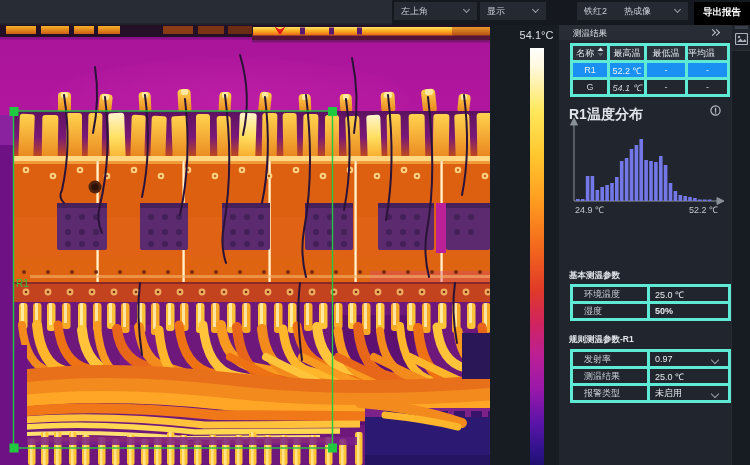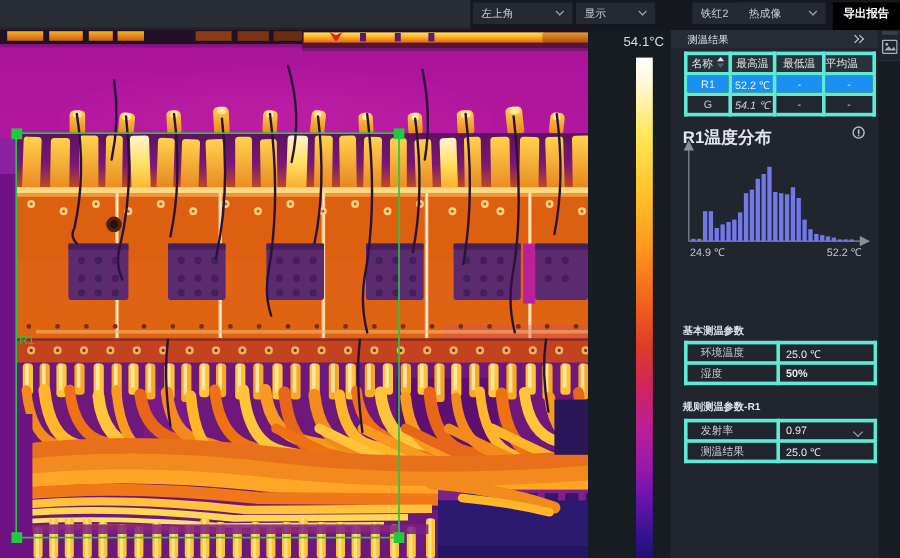--- a/index.html
+++ b/index.html
@@ -661,20 +661,24 @@
         </colgroup>
       <tbody>
           <tr>
             <td style="padding-left:11px;">发射率</td>
             <td style="padding-left:5px;color:#e8ebf0;">0.97<span class="cv" style="right:10px;top:5px;position:absolute;"></span></td>
           </tr>
       <tr>
             <td style="padding-left:11px;">测温结果</td>
             <td style="padding-left:5px;color:#e8ebf0;">25.0 ℃</td>
           </tr>
+      <tr>
+            <td style="padding-left:11px;">报警类型</td>
+            <td style="padding-left:5px;color:#e8ebf0;">未启用<span class="cv" style="right:10px;top:5px;position:absolute;"></span></td>
+          </tr>
     </tbody>
       </table>
   </div>
 
   <div id="sidebar">
     <div style="position:absolute;left:0;top:0;width:19px;height:25px;background:#20242c;"></div>
     <div style="position:absolute;left:3px;top:1px;width:13px;height:3px;background:#3a404a;"></div>
     <svg style="position:absolute;left:3px;top:8px;" width="13" height="12" viewBox="0 0 13 12">
       <rect x="0.5" y="0.5" width="12" height="11" rx="1" fill="none" stroke="#aab0ba" stroke-width="1.2"></rect>
       <circle cx="4" cy="4" r="1.2" fill="#aab0ba"></circle>

